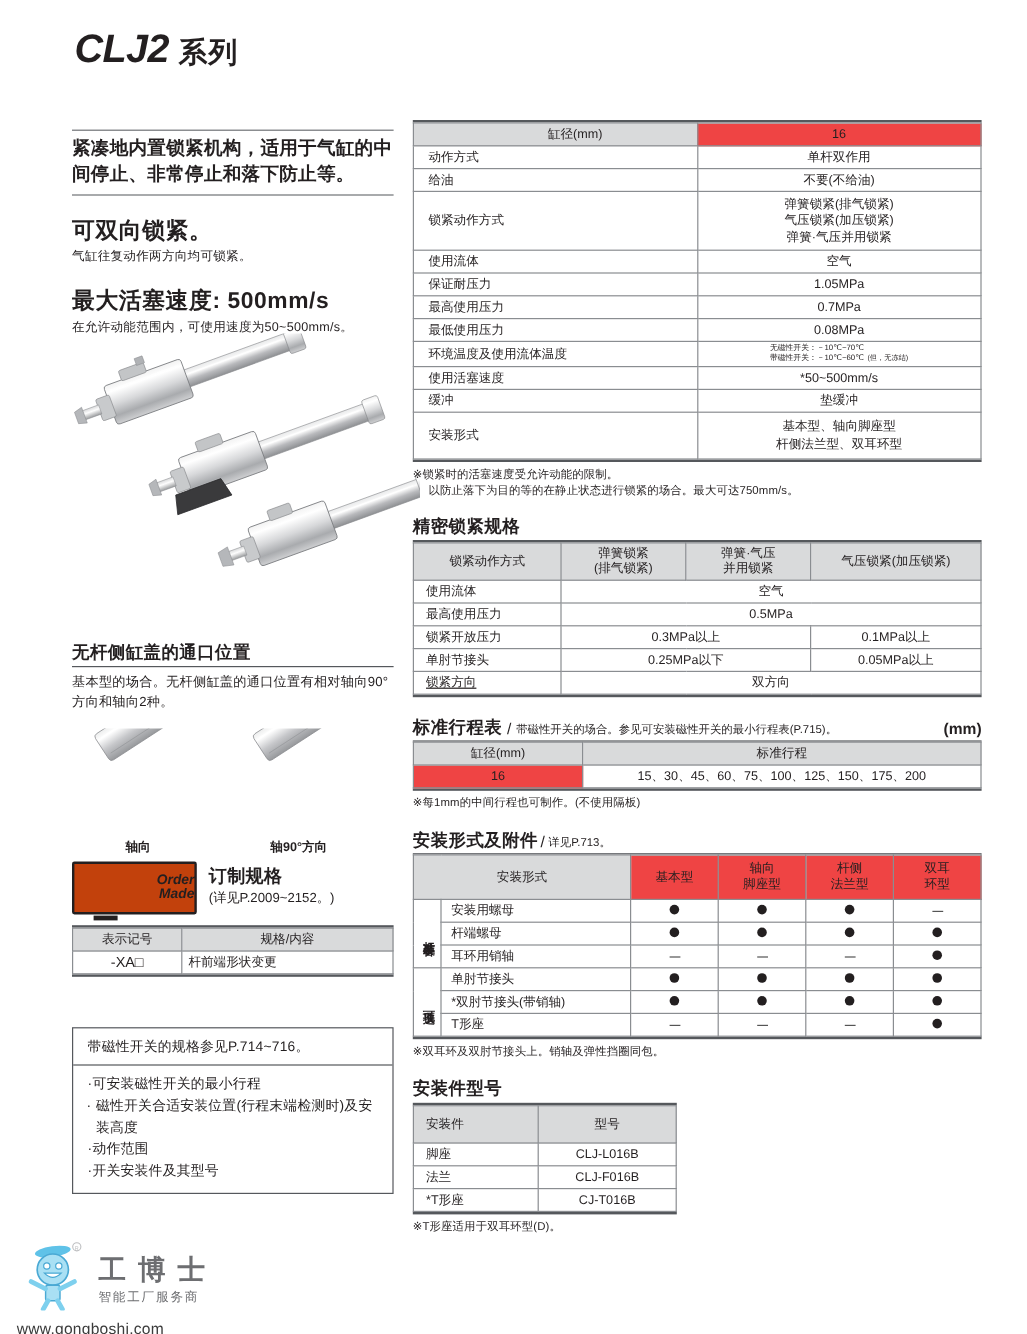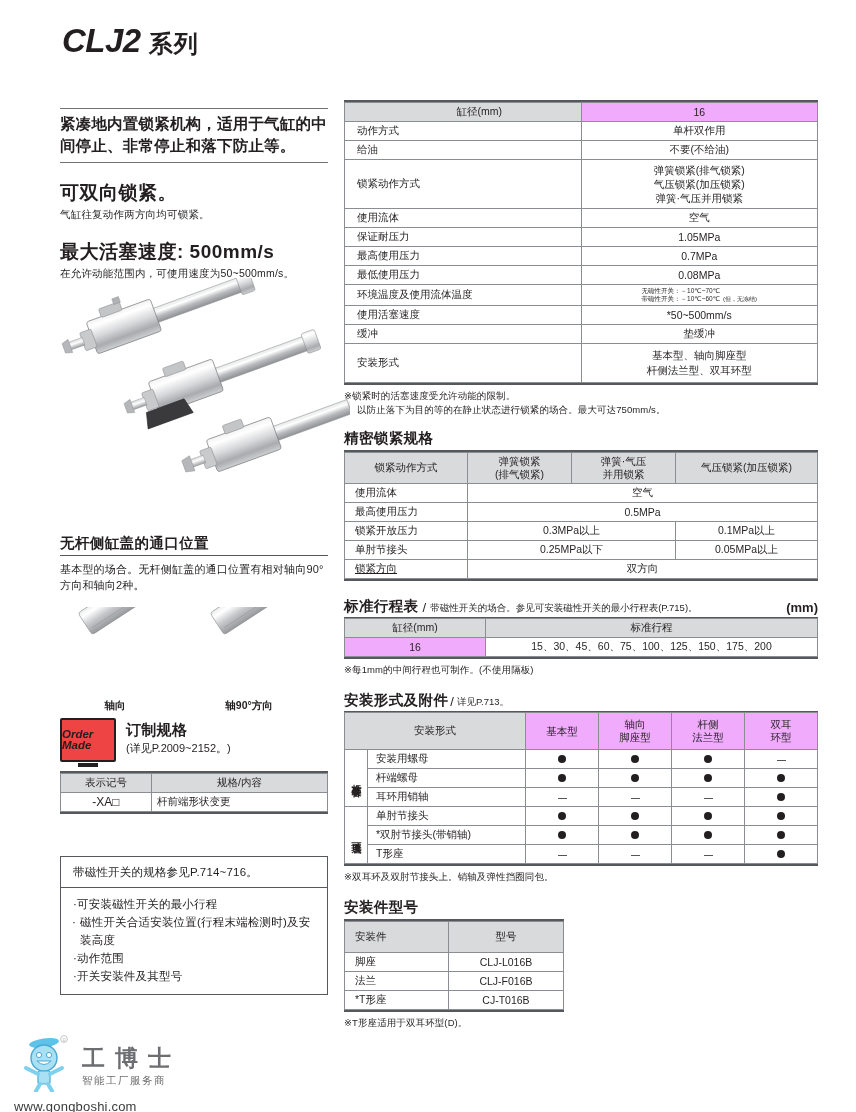--- a/index.html
+++ b/index.html
@@ -40,38 +40,38 @@
     border-bottom:1.6px solid #55585c;padding-bottom:2px;
   }
   .sec-body{font-size:11px;line-height:16px;margin-top:5px;letter-spacing:0.2px;}
 
   .port-imgs{margin-top:14px;height:92px;position:relative;}
   .port-caps{font-size:10.5px;font-weight:bold;text-align:center;}
 
   
   .om-badge{
     width:52px;height:40px;border:2.2px solid #231f20;border-radius:2px;
-    display:flex;align-items:flex-start;justify-content:center;flex-direction:column;
+    display:flex;align-items:flex-end;justify-content:center;flex-direction:column;
     line-height:11px;font-weight:bold;font-size:11.5px;font-style:italic;
-    position:relative;background:#ef4444;
+    position:relative;background:#c2410c;padding-left:48px;
   }
   .om-badge:after{
     content:"";position:absolute;left:16px;bottom:-7px;width:20px;height:4px;background:#231f20;
   }
   .om-title{font-size:15px;font-weight:bold;letter-spacing:0.3px;}
   .om-sub{font-size:11px;margin-top:1px;}
 
   
   table.t{border-collapse:collapse;width:100%;}
   table.t td,table.t th{
     border:1px solid #8a8d91;padding:2px 5px;font-size:10.5px;
     color:#231f20;font-weight:normal;vertical-align:middle;
   }
   .tbl-wrap{border-top:2px solid #55585c;border-bottom:2px solid #55585c;}
-  .hdr{background:#f0abfc;text-align:center;font-weight:bold;}
+  .hdr{background:#ef4444;text-align:center;font-weight:bold;}
   .hdr-lt{background:#d9dadb;text-align:center;font-weight:normal;}
   .c{text-align:center;}
   .b{font-weight:bold;}
   .lbl{font-weight:bold;padding-left:12px !important;}
 
   
   .msbox{border:1.6px solid #55585c;}
   .msbox .mshead{font-size:11.5px;padding:8px 10px 7px 12px;border-bottom:1.4px solid #55585c;letter-spacing:0.2px;}
   .msbox .msbody{font-size:11.5px;padding:7px 10px 9px 12px;line-height:18px;letter-spacing:0.2px;}
 

